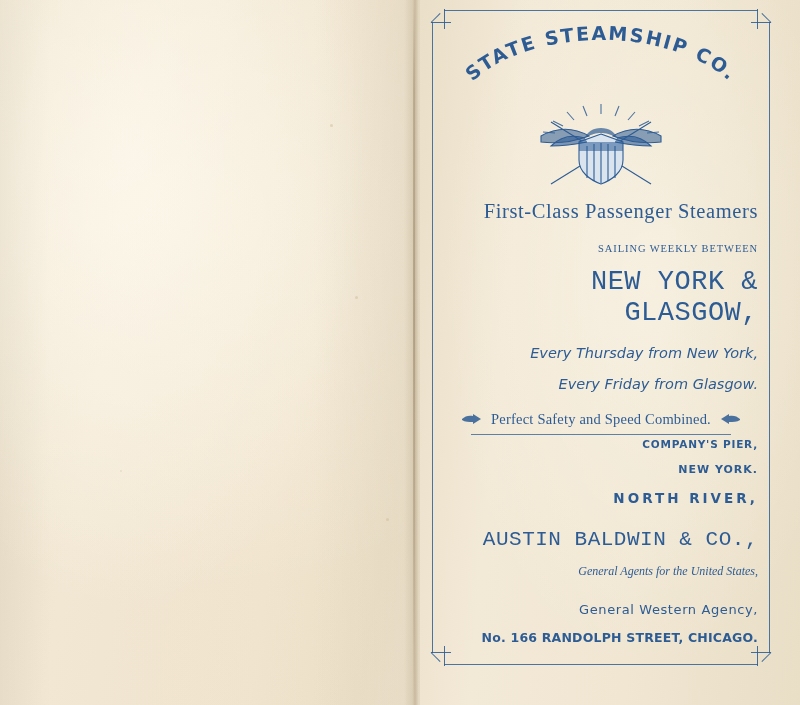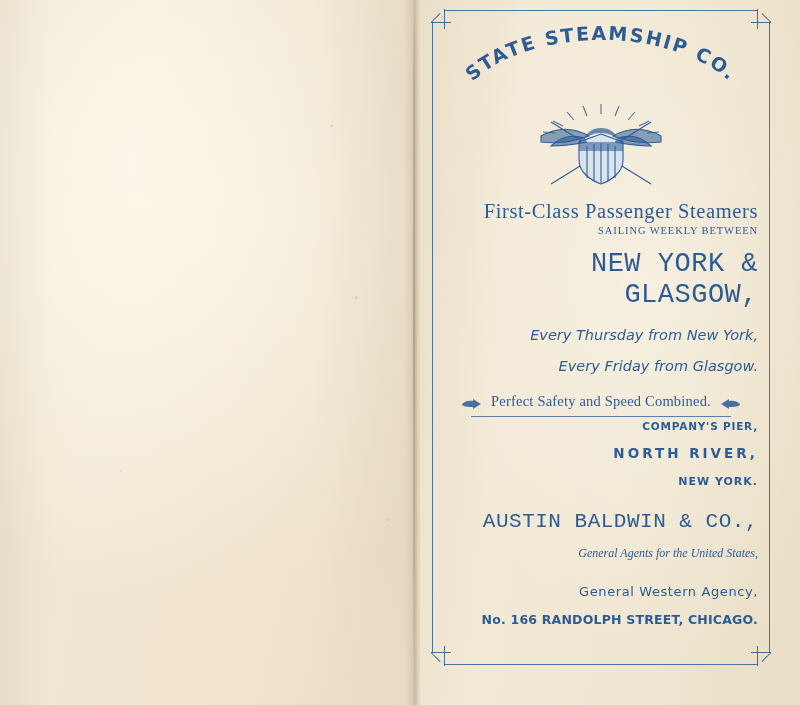--- a/index.html
+++ b/index.html
@@ -175,21 +175,21 @@
     font-family: "Liberation Serif", serif;
     font-size: 20.5px;
     letter-spacing: .6px;
     margin-top: 10px;
     color: #2d5c94;
   }
   .l-sailing {
     font-family: "Liberation Serif", serif;
     font-size: 10.5px;
     letter-spacing: .9px;
-    margin-top: 1px;
+    margin-top: 19px;
     color: #2d5c94;
   }
   .l-ny-glasgow {
     font-family: Liberation Mono, monospace;
     font-size: 27px;
     letter-spacing: .5px;
     margin-top: 12px;
     color: #2d5c94;
   }
   .l-thursday, .l-friday {
@@ -197,21 +197,21 @@
     font-style: italic;
     font-size: 14.5px;
     margin-top: 16px;
     color: #2d5c94;
   }
   .l-friday { margin-top: 15px; }
 
   .rule-row {
     margin-top: 18px;
     display: flex;
-    align-items: flex-end;
+    align-items: center;
     justify-content: center;
     gap: 7px;
   }
   .rule-row .hand {
     width: 22px;
     height: 11px;
     flex: none;
   }
   .l-safety {
     font-family: "Liberation Serif", serif;
@@ -409,22 +409,22 @@
       <span class="l-safety">Perfect Safety and Speed Combined.</span>
       <svg class="hand" viewBox="0 0 22 11">
         <g fill="#2d5c94">
           <path d="M22,5 C19,2 15,1 11,2 L11,0 L3,5 L11,10 L11,8 C15,8 19,8 22,6 Z" opacity=".85"></path>
         </g>
       </svg>
     </div>
     <div class="divider"></div>
 
     <div class="line l-pier">COMPANY'S PIER,</div>
+    <div class="line l-newyork">NEW YORK.</div>
     <div class="line l-north-river">NORTH RIVER,</div>
-    <div class="line l-newyork">NEW YORK.</div>
 
     <div class="line l-austin">AUSTIN BALDWIN &amp; CO.,</div>
     <div class="line l-general-agents">General Agents for the United States,</div>
 
     <div class="line l-western">General Western Agency,</div>
     <div class="line l-randolph">No. 166 RANDOLPH STREET, CHICAGO.</div>
   </div>
 </div>
 
 </body></html>

